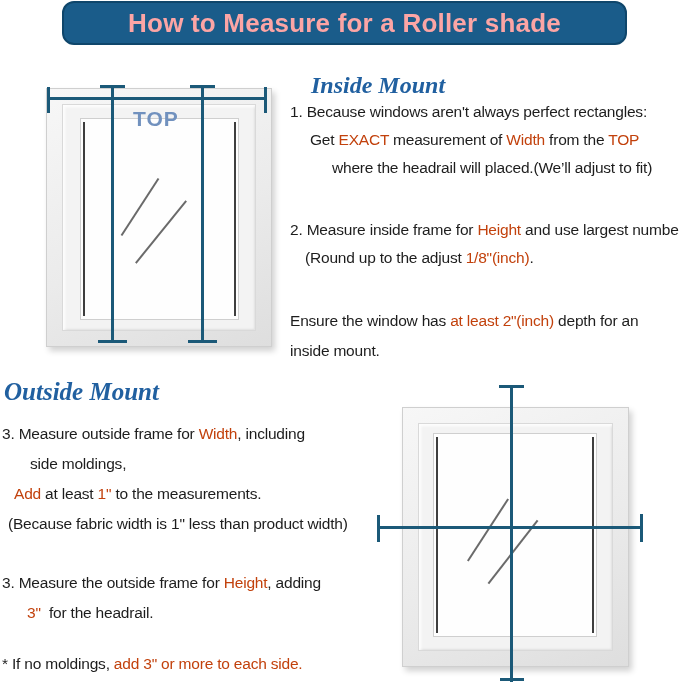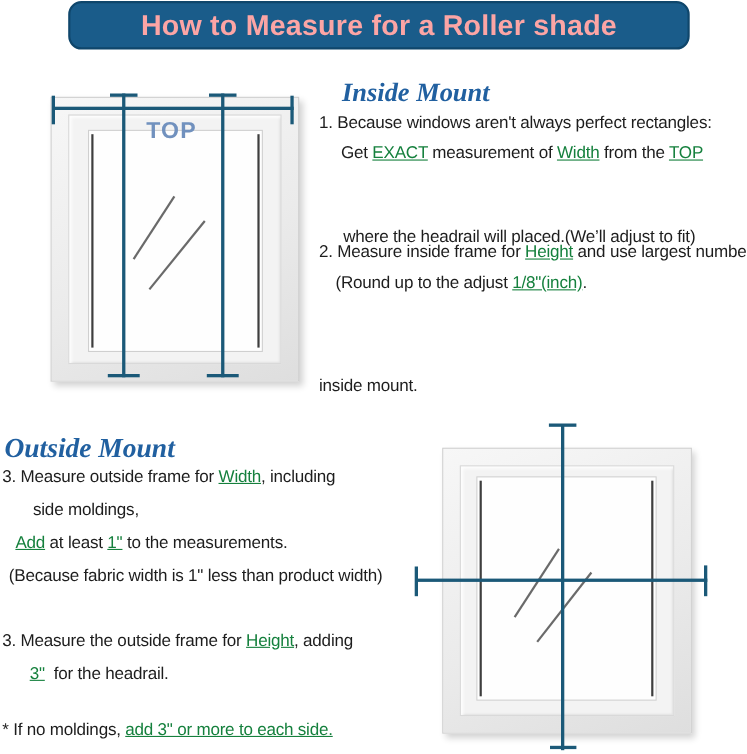--- a/index.html
+++ b/index.html
@@ -9,25 +9,25 @@
   
   .banner{position:absolute;left:62px;top:1px;width:561px;height:40px;
           background:#1A5C8A;border:2px solid #0F466B;border-radius:12px;
           display:flex;align-items:center;justify-content:center;}
   .banner span{color:#fca5a5;font-size:26px;font-weight:bold;letter-spacing:0.2px;white-space:pre;}
 
   
   .h-serif{position:absolute;font-family:"Liberation Serif",serif;font-style:italic;
            font-weight:600;color:#2160A0;white-space:pre;}
   #inside-heading{left:291px;top:72px;font-size:24px;margin-left:20px;}
-  #outside-heading{left:4px;top:378px;font-size:25px;margin-top:16px;}
+  #outside-heading{left:4px;top:378px;font-size:25px;}
 
   
   .tl{position:absolute;font-size:15.5px;letter-spacing:-0.2px;white-space:pre;color:#1d1d1d;}
-  .tl .hl{color:#15803d;text-decoration:underline;}
+  .tl .hl{color:#c2410c;}
 
   
   .window{position:absolute;background:linear-gradient(155deg,#f7f7f7,#ebebeb 55%,#dedede);
           border:1px solid #cfcfcf;box-shadow:3px 4px 6px rgba(0,0,0,.18);}
   .w-mid{position:absolute;inset:15px;background:#f3f3f3;border:1px solid #d9d9d9;
          box-shadow:inset 2px 2px 3px rgba(255,255,255,.9),inset -1px -1px 2px rgba(0,0,0,.08);}
   .w-glass{position:absolute;background:#fefefe;border:1px solid #cfcfcf;}
   #win-left .w-glass{left:33px;top:29px;right:32px;bottom:26px;}
   #win-right .w-glass{left:30px;top:25px;right:31px;bottom:29px;}
   .sash{position:absolute;top:3px;bottom:3px;width:2px;background:#3e3e3e;}
@@ -72,25 +72,26 @@
   <div class="ml" style="left:98px;top:340px;width:29px;height:3px;"></div>
   <div class="ml" style="left:201px;top:85px;width:3px;height:258px;"></div>
   <div class="ml" style="left:190px;top:85px;width:25px;height:3px;"></div>
   <div class="ml" style="left:188px;top:340px;width:29px;height:3px;"></div>
   <div id="top-label">TOP</div>
 
   <div class="h-serif" id="inside-heading">Inside Mount</div>
 
   <div class="tl" style="left:290px;top:103px;"><span>1. Because windows aren't always perfect rectangles:</span></div>
   <div class="tl" style="left:310px;top:131px;"><span>Get </span><span class="hl">EXACT</span><span> measurement of </span><span class="hl">Width</span><span> from the </span><span class="hl">TOP</span></div>
-  <div class="tl" style="left:312px;top:159px;margin-top:48px;"><span>where the headrail will placed.(We’ll adjust to fit)</span></div>
+  <div class="tl" style="left:332px;top:159px;"><span>where the headrail will placed.(We’ll adjust to fit)</span></div>
 
   <div class="tl" style="left:290px;top:221px;"><span>2. Measure inside frame for </span><span class="hl">Height</span><span> and use largest number</span></div>
   <div class="tl" style="left:305px;top:249px;"><span>(Round up to the adjust </span><span class="hl">1/8"(inch)</span><span>.</span></div>
 
+  <div class="tl" style="left:290px;top:312px;"><span>Ensure the window has </span><span class="hl">at least 2"(inch)</span><span> depth for an</span></div>
   <div class="tl" style="left:290px;top:342px;"><span>inside mount.</span></div>
 
   <div class="h-serif" id="outside-heading">Outside Mount</div>
 
   <div class="tl" style="left:2px;top:425px;"><span>3. Measure outside frame for </span><span class="hl">Width</span><span>, including</span></div>
   <div class="tl" style="left:30px;top:455px;"><span>side moldings,</span></div>
   <div class="tl" style="left:14px;top:485px;"><span class="hl">Add</span><span> at least </span><span class="hl">1"</span><span> to the measurements.</span></div>
   <div class="tl" style="left:8px;top:515px;"><span>(Because fabric width is 1" less than product width)</span></div>
 
   <div class="tl" style="left:2px;top:574px;"><span>3. Measure the outside frame for </span><span class="hl">Height</span><span>, adding</span></div>

